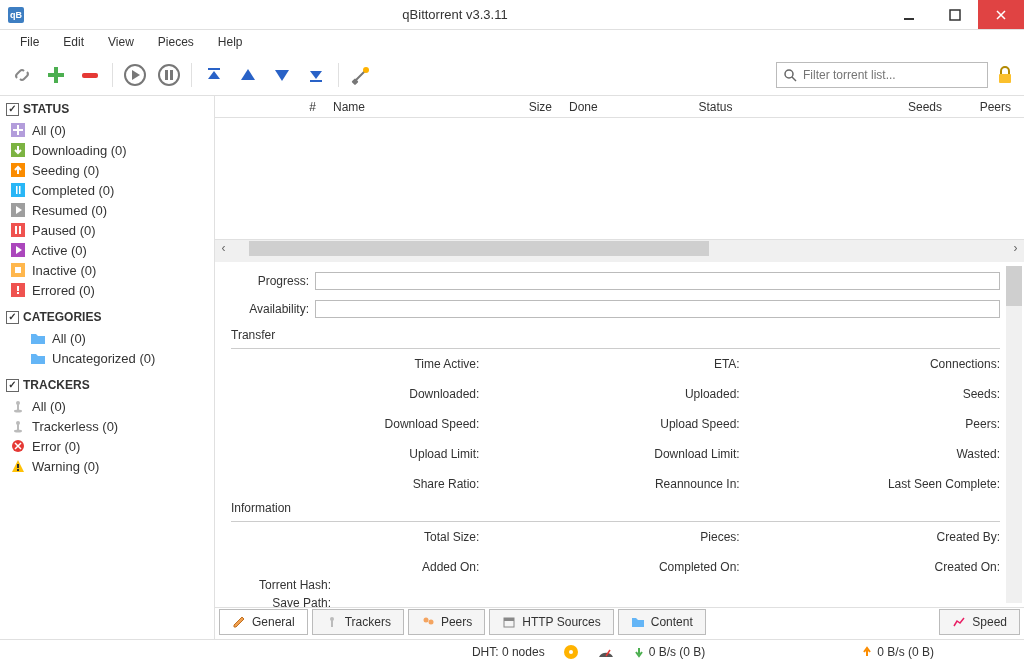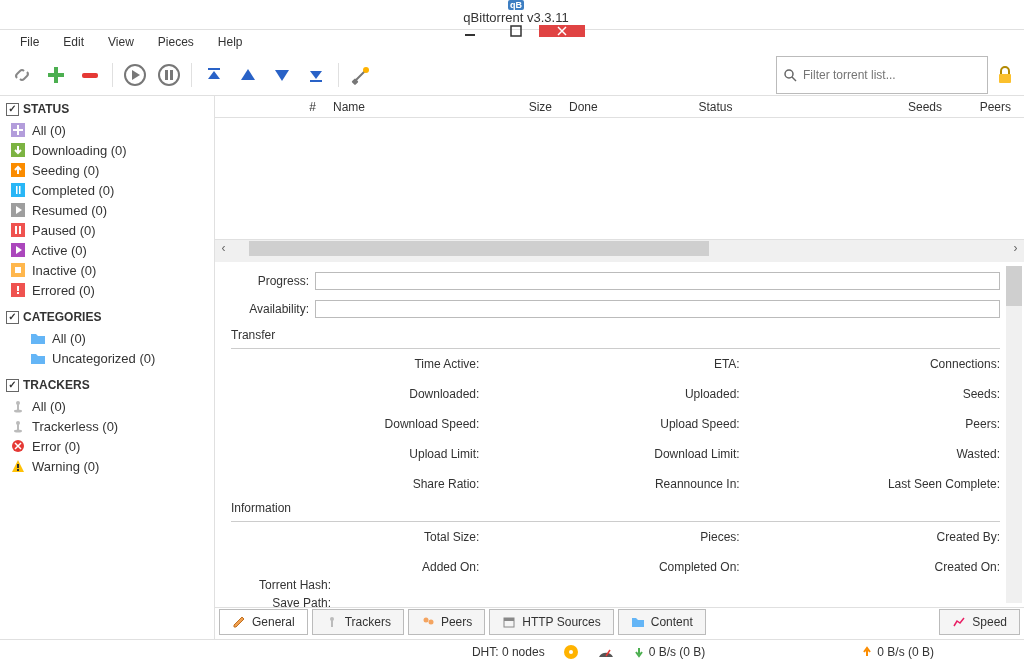--- a/index.html
+++ b/index.html
@@ -1,29 +1,29 @@
 <!DOCTYPE html>
 <html><head>
 <meta charset="utf-8">
 <style>
 * { box-sizing: border-box; margin: 0; padding: 0; }
 body { font-family: "Segoe UI", Tahoma, sans-serif; font-size: 12px; color: #333; background: #fff; width: 1024px; height: 663px; overflow: hidden; display: flex; flex-direction: column; }
-.titlebar { height: 30px; background: #fff; display: flex; align-items: center; padding: 0 0 0 8px; position: relative; border-bottom: 1px solid #e0e0e0; flex-direction: column; }
+.titlebar { height: 30px; background: #fff; display: flex; align-items: center; padding: 0 0 0 8px; position: relative; border-bottom: 1px solid #e0e0e0; }
 .app-icon { width: 16px; height: 16px; background: #3d7ec2; border-radius: 2px; display: inline-flex; align-items: center; justify-content: center; color: #fff; font-size: 9px; font-weight: bold; }
 .title-text { flex: 1; text-align: center; font-size: 13px; }
 .win-controls { display: flex; height: 100%; }
 .win-btn { width: 46px; height: 100%; display: flex; align-items: center; justify-content: center; font-family: "Segoe UI Symbol"; }
 .win-close { background: #e04343; color: #fff; }
 .menubar { height: 24px; display: flex; align-items: center; padding: 0 8px; gap: 0; font-size: 12px; }
 .menu-item { padding: 3px 12px; }
 .toolbar { height: 42px; display: flex; align-items: center; padding: 0 8px; gap: 6px; border-bottom: 1px solid #e0e0e0; }
 .tb-btn { width: 28px; height: 28px; display: flex; align-items: center; justify-content: center; }
 .tb-sep { width: 1px; height: 24px; background: #e0e0e0; margin: 0 2px; }
 .tb-spacer { flex: 1; }
-.search-box { width: 212px; height: 38px; border: 1px solid #bbb; display: flex; align-items: center; padding: 0 6px; gap: 6px; color: #888; background: #fff; }
+.search-box { width: 212px; height: 26px; border: 1px solid #bbb; display: flex; align-items: center; padding: 0 6px; gap: 6px; color: #888; background: #fff; }
 .search-box input { border: none; outline: none; flex: 1; font-size: 12px; font-family: inherit; }
 .lock-icon { width: 22px; height: 22px; display: flex; align-items: center; justify-content: center; }
 .main-area { flex: 1; display: flex; overflow: hidden; }
 .sidebar { width: 215px; border-right: 1px solid #e0e0e0; padding: 4px 0 0 4px; overflow-y: auto; }
 .sb-header { font-weight: bold; font-size: 12px; display: flex; align-items: center; gap: 4px; padding: 2px 0 4px 2px; }
 .chk { width: 13px; height: 13px; border: 1px solid #666; background: #fff; display: inline-flex; align-items: center; justify-content: center; font-size: 10px; line-height: 1; }
 .sb-item { display: flex; align-items: center; gap: 6px; padding: 2px 0 2px 6px; font-size: 13px; }
 .sb-item.indent { padding-left: 26px; }
 .sb-icon { width: 16px; height: 16px; display: inline-flex; align-items: center; justify-content: center; flex-shrink: 0; }
 .content { flex: 1; display: flex; flex-direction: column; overflow: hidden; }

